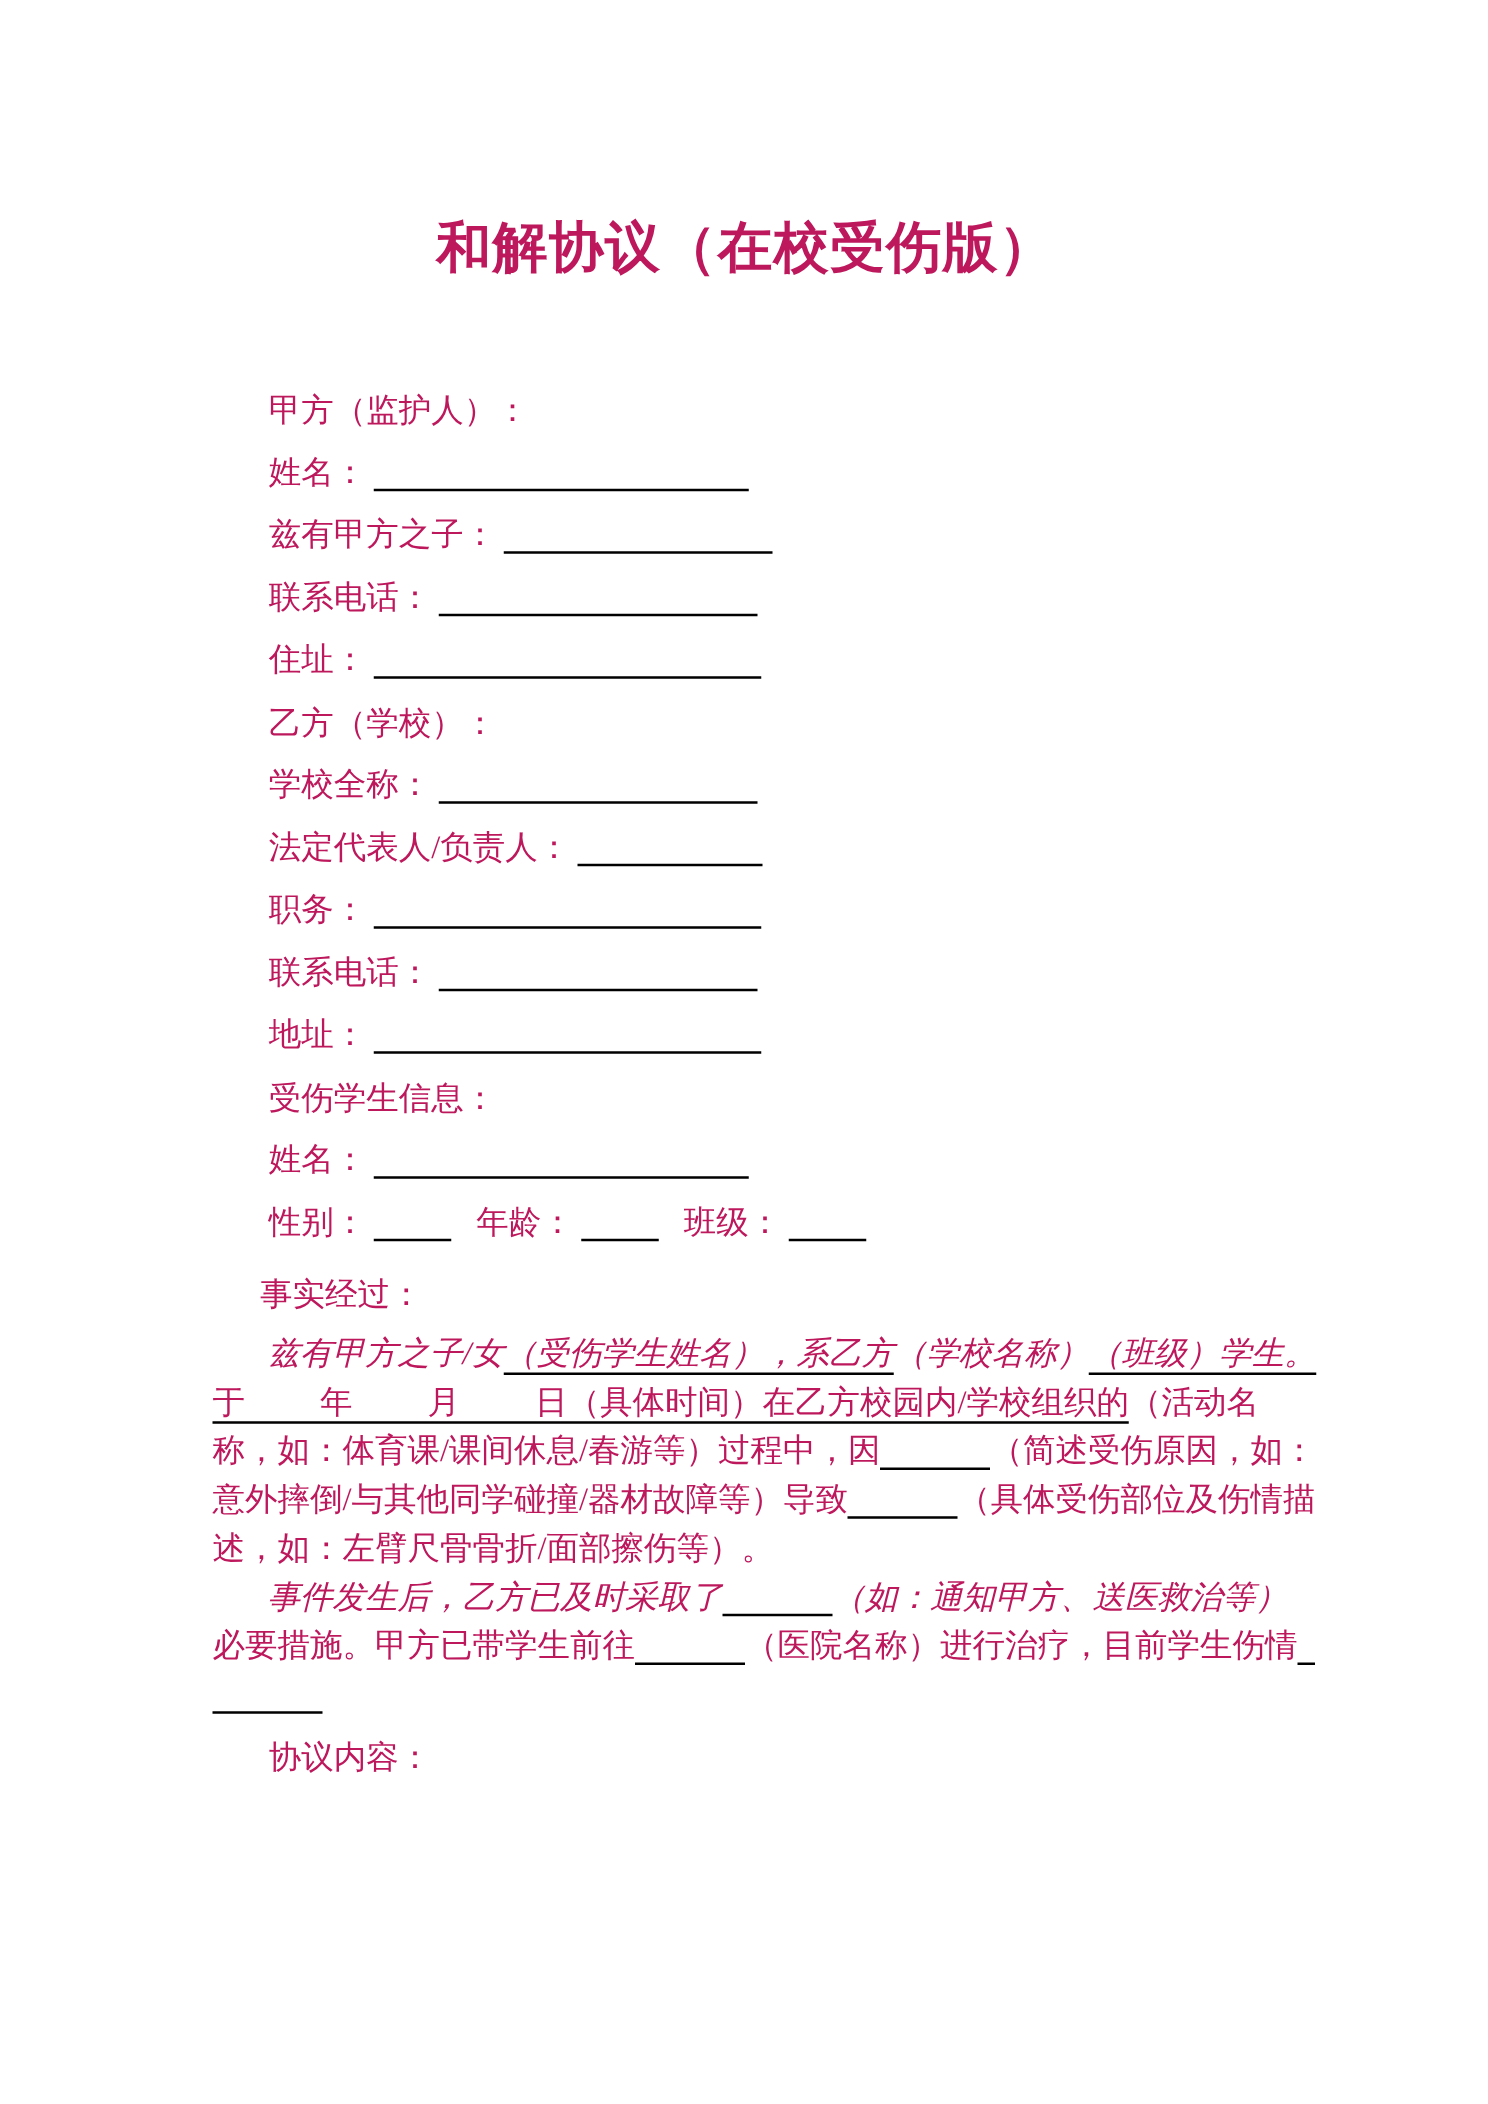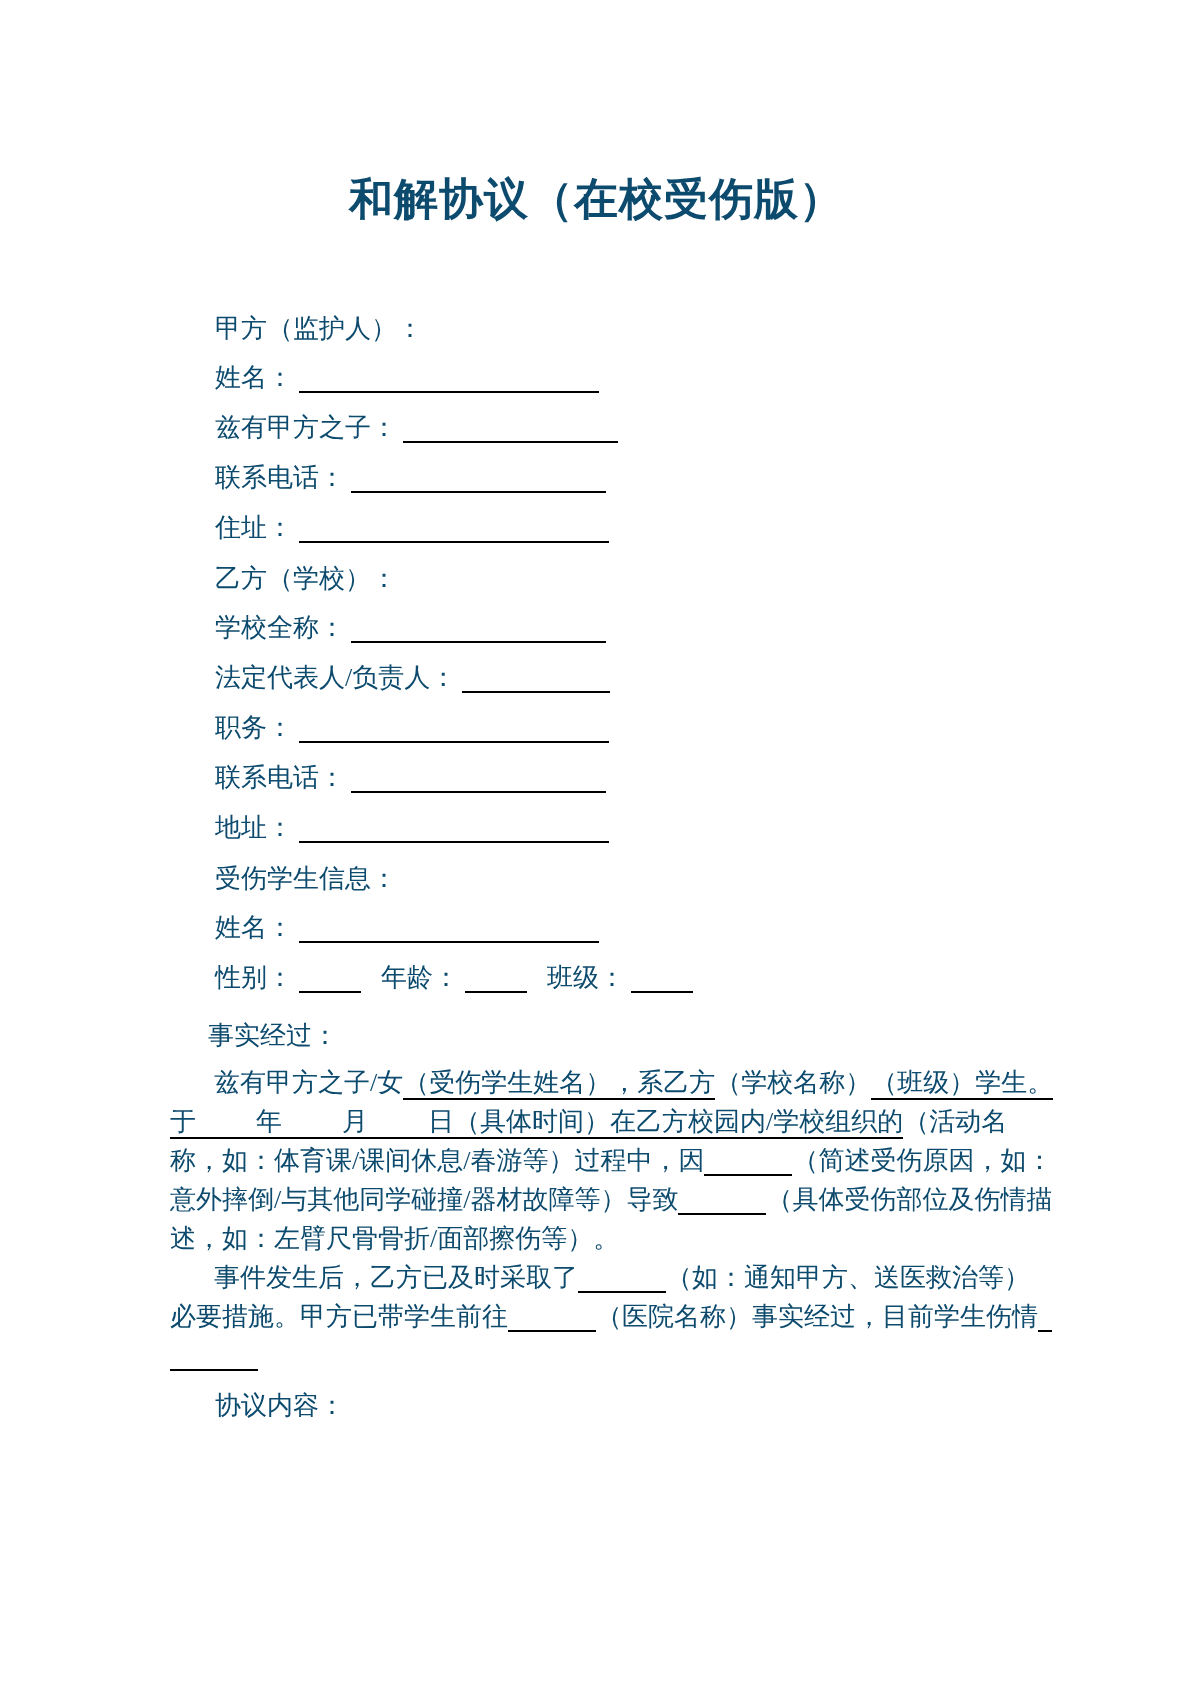--- a/index.html
+++ b/index.html
@@ -1,21 +1,21 @@
 <!DOCTYPE html>
 <html lang="zh"><head>
 <meta charset="utf-8">
 <style>
   html,body { margin:0; padding:0; background:#ffffff; }
   .page {
     position:relative;
     width:1190px; height:1683px;
     margin:0 auto;
     background:#ffffff;
-    color:#0c4a6e;
+    color:#be185d;
     font-family:"Liberation Serif","DejaVu Serif",serif;
     font-size:26px;
     box-sizing:border-box;
     padding:170px 167px 0 170px;
     overflow:hidden;
   }
   .doc-title {
     font-family:"Liberation Sans","DejaVu Sans",sans-serif;
     font-weight:700;
     font-size:44px;
@@ -43,21 +43,21 @@
   }
   .w300 { width:300px; } .w255 { width:255px; } .w215 { width:215px; }
   .w310 { width:310px; } .w175 { width:175px; } .w148 { width:148px; }
   .w88  { width:88px; margin-left:0; } .w62 { width:62px; }
   .w14  { width:14px; margin-left:0; }
   .mr20 { margin-right:20px; }
   .suffix { margin-left:4px; }
   .para { margin:0; }
   .p2 { margin-top:0; }
   .pline { line-height:39px; white-space:nowrap; }
-  .pline.ind { padding-left:44px; }
+  .pline.ind { padding-left:44px;font-style:italic; }
   .p1-first { margin-top:4px; }
   .u { border-bottom:2px solid #000; padding-bottom:1px; }
   .gap { display:inline-block; width:60px; height:4px; }
 </style>
 </head>
 <body>
 
 <div class="page">
 
   <h1 class="doc-title">和解协议（在校受伤版）</h1>
@@ -119,21 +119,21 @@
     <div class="pline">
       <span>述，如：左臂尺骨骨折/面部擦伤等）。</span>
     </div>
   </div>
 
   <div class="para p2">
     <div class="pline ind">
       <span>事件发生后，乙方已及时采取了</span><span class="blank w88"></span><span>（如：通知甲方、送医救治等）</span>
     </div>
     <div class="pline">
-      <span>必要措施。甲方已带学生前往</span><span class="blank w88"></span><span>（医院名称）事实经过，目前学生伤情</span><span class="blank w14"></span>
+      <span>必要措施。甲方已带学生前往</span><span class="blank w88"></span><span>（医院名称）进行治疗，目前学生伤情</span><span class="blank w14"></span>
     </div>
     <div class="pline">
       <span class="blank w88"></span>
     </div>
   </div>
 
   <div class="sec-h agree-h">协议内容：</div>
 
 </div>
 

